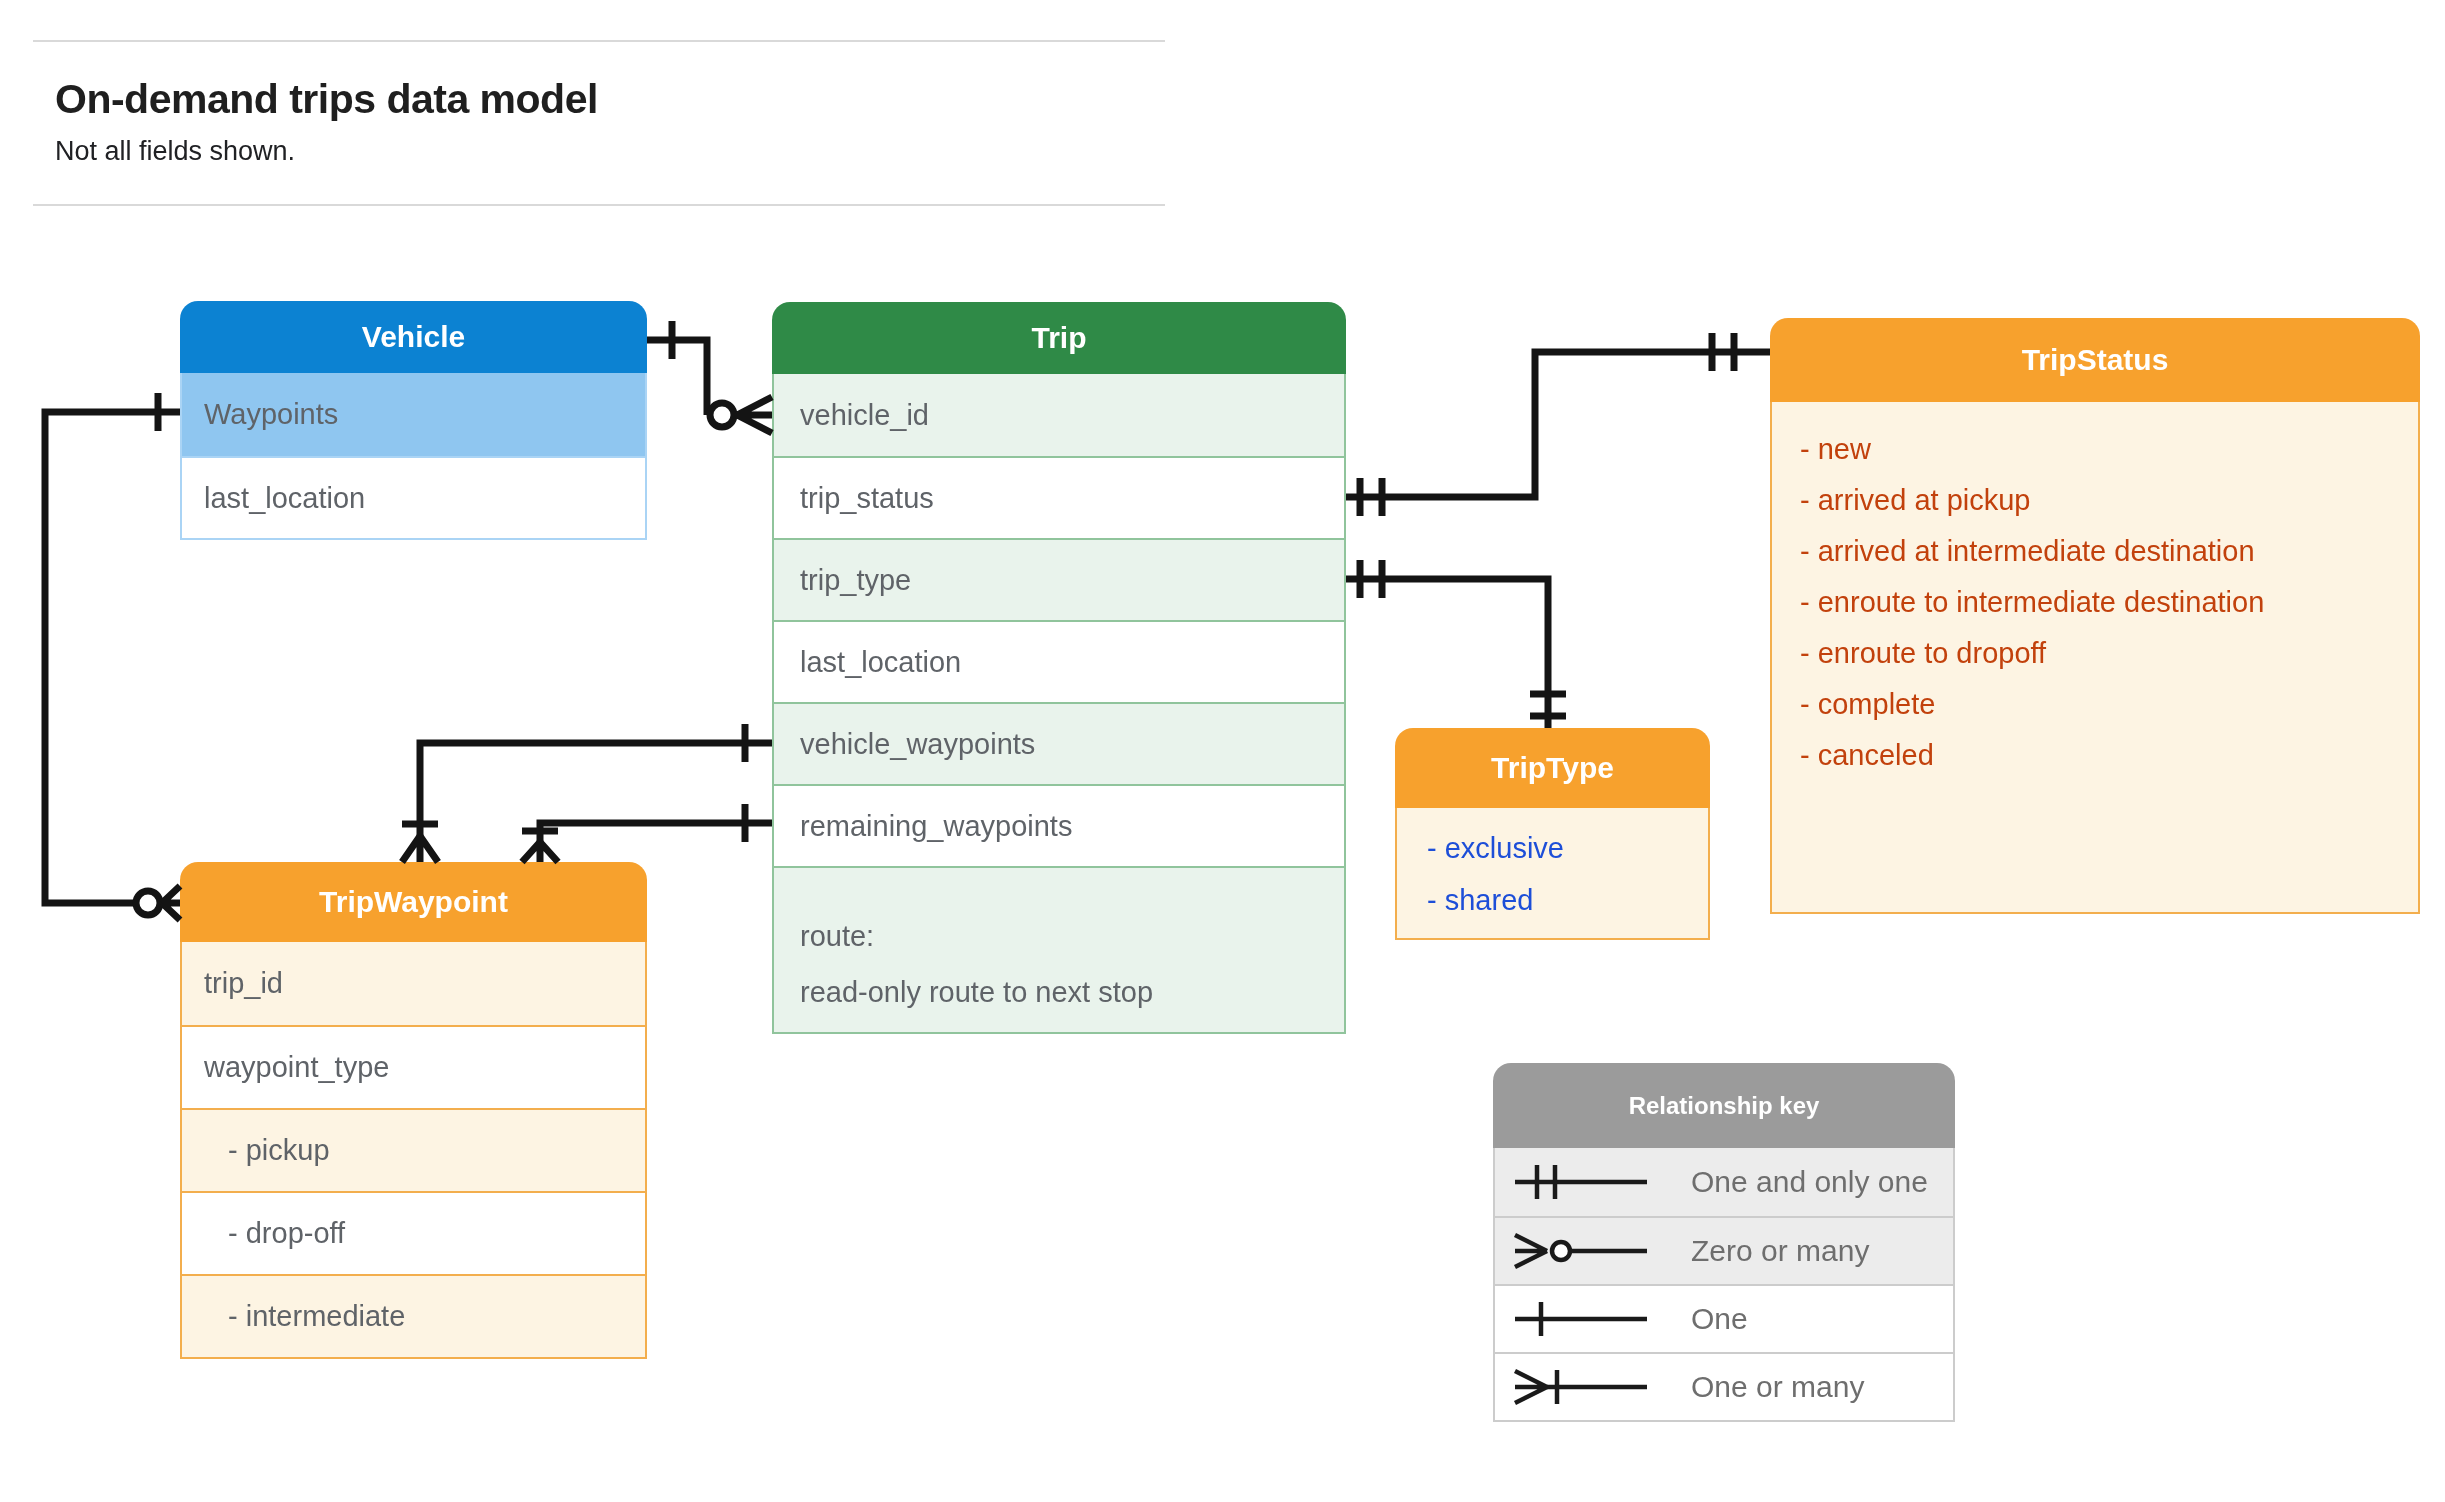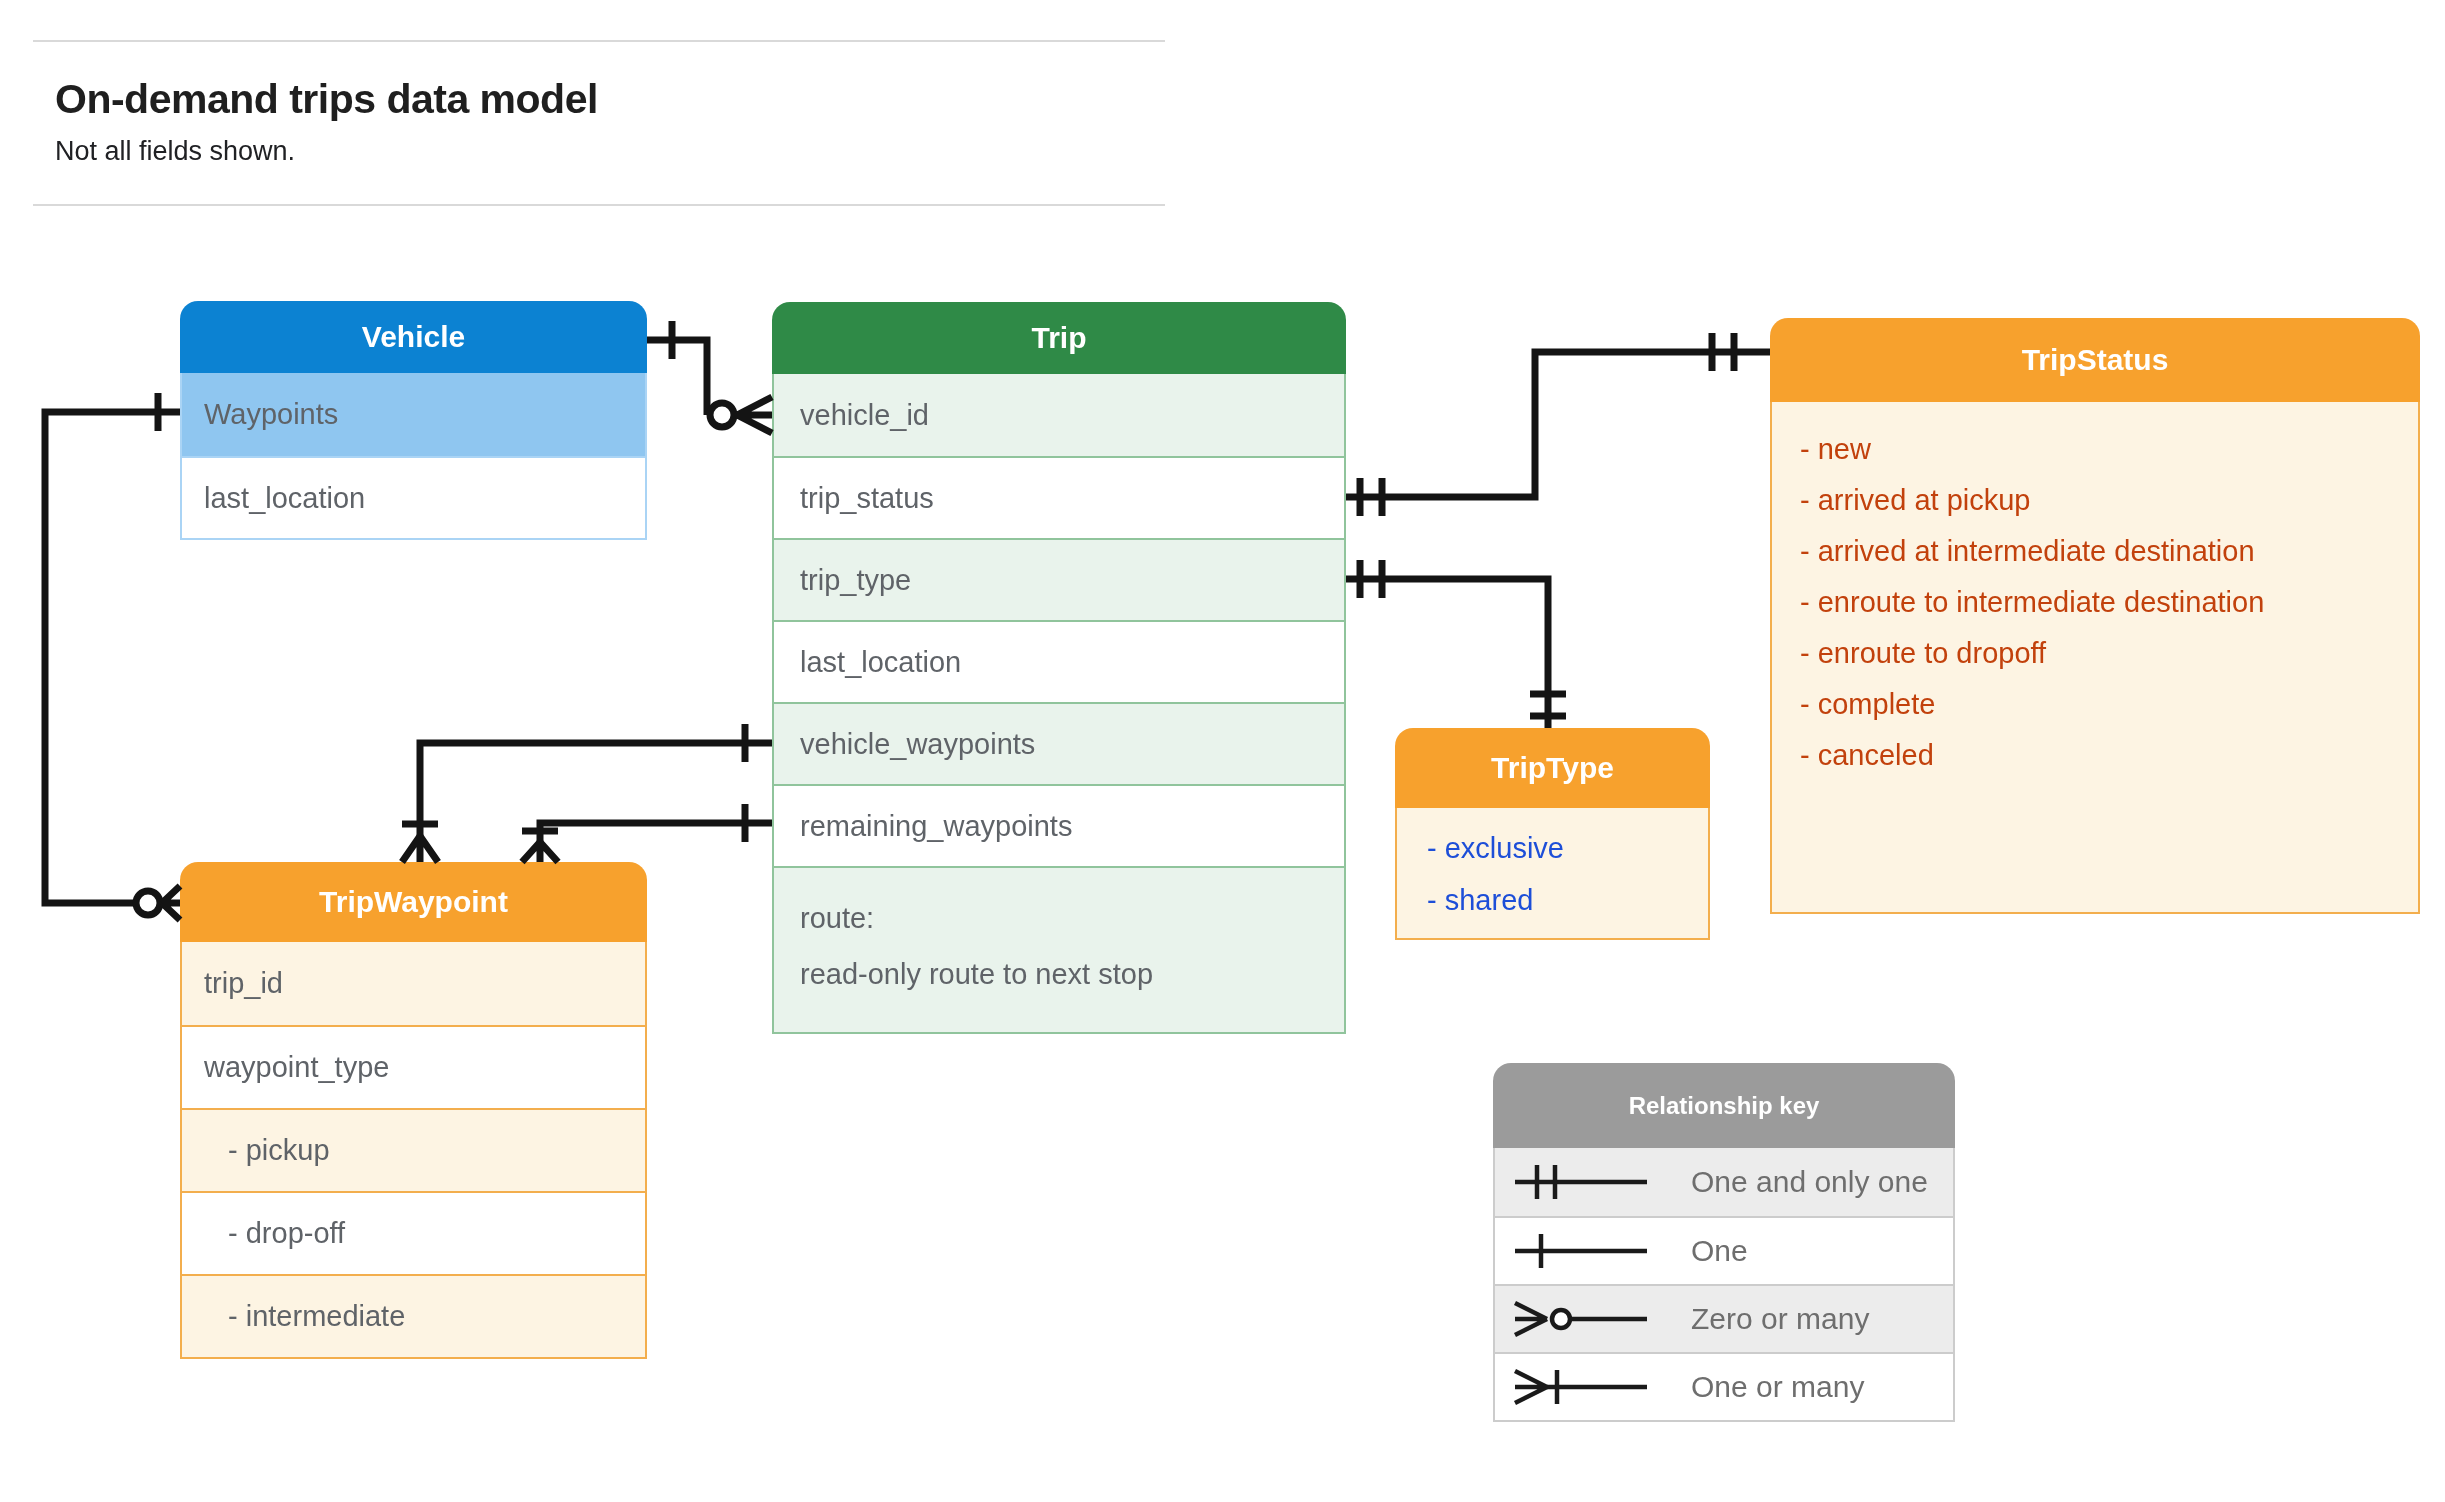--- a/index.html
+++ b/index.html
@@ -27,21 +27,21 @@
   #vehicle .row.hl{background:#8fc6f0;height:83px;}
   #vehicle .row + .row{border-top:2px solid #aad4f5;}
 
   
   #trip{left:772px;top:302px;width:574px;}
   #trip .entity-header{height:72px;background:#2f8a47;}
   #trip .entity-body{border:2px solid #90c49c;border-top:none;}
   #trip .row{height:82px;padding-left:26px;}
   #trip .row.alt{background:#e9f3ec;}
   #trip .row + .row{border-top:2px solid #90c49c;}
-  #trip .row.tall{height:166px;display:block;padding-top:22px;}
+  #trip .row.tall{height:166px;display:block;padding-top:40px;}
   #trip .row.tall div{line-height:56px;}
 
   
   #tripstatus{left:1770px;top:318px;width:650px;}
   #tripstatus .entity-header{height:84px;background:#f7a12d;}
   #tripstatus .entity-body{height:512px;background:#fdf4e3;border:2px solid #f3ae4d;border-top:none;padding:22px 20px 0 28px;font-size:29px;color:#c2410c;}
   #tripstatus .enum-item{line-height:51px;}
 
   
   #triptype{left:1395px;top:728px;width:315px;}
@@ -182,37 +182,37 @@
     <div class="entity-header">Relationship key</div>
     <div class="entity-body">
       <div class="legend-row alt">
         <svg class="sym" width="140" height="46" viewBox="0 0 140 46">
           <path d="M4 23 H136"></path>
             <path d="M26 6 V40"></path>
             <path d="M44 6 V40"></path>
         </svg>
         <span class="legend-label">One and only one</span>
       </div>
-      <div class="legend-row">
-        <svg class="sym" width="140" height="46" viewBox="0 0 140 46">
-          <path d="M4 23 H136"></path>
-            <path d="M30 6 V40"></path>
-        </svg>
-        <span class="legend-label">One</span>
-      </div>
       <div class="legend-row alt">
         <svg class="sym" width="140" height="46" viewBox="0 0 140 46">
           <path d="M36 23 L4 7 M36 23 L4 23 M36 23 L4 39"></path>
             <circle cx="50" cy="23" r="9"></circle>
             <path d="M59 23 H136"></path>
         </svg>
         <span class="legend-label">Zero or many</span>
       </div>
       <div class="legend-row">
         <svg class="sym" width="140" height="46" viewBox="0 0 140 46">
+          <path d="M4 23 H136"></path>
+            <path d="M30 6 V40"></path>
+        </svg>
+        <span class="legend-label">One</span>
+      </div>
+      <div class="legend-row">
+        <svg class="sym" width="140" height="46" viewBox="0 0 140 46">
           <path d="M36 23 L4 7 M36 23 L4 23 M36 23 L4 39"></path>
             <path d="M46 6 V40"></path>
             <path d="M36 23 H136"></path>
         </svg>
         <span class="legend-label">One or many</span>
       </div>
     </div>
   </div>
 
 </div>

